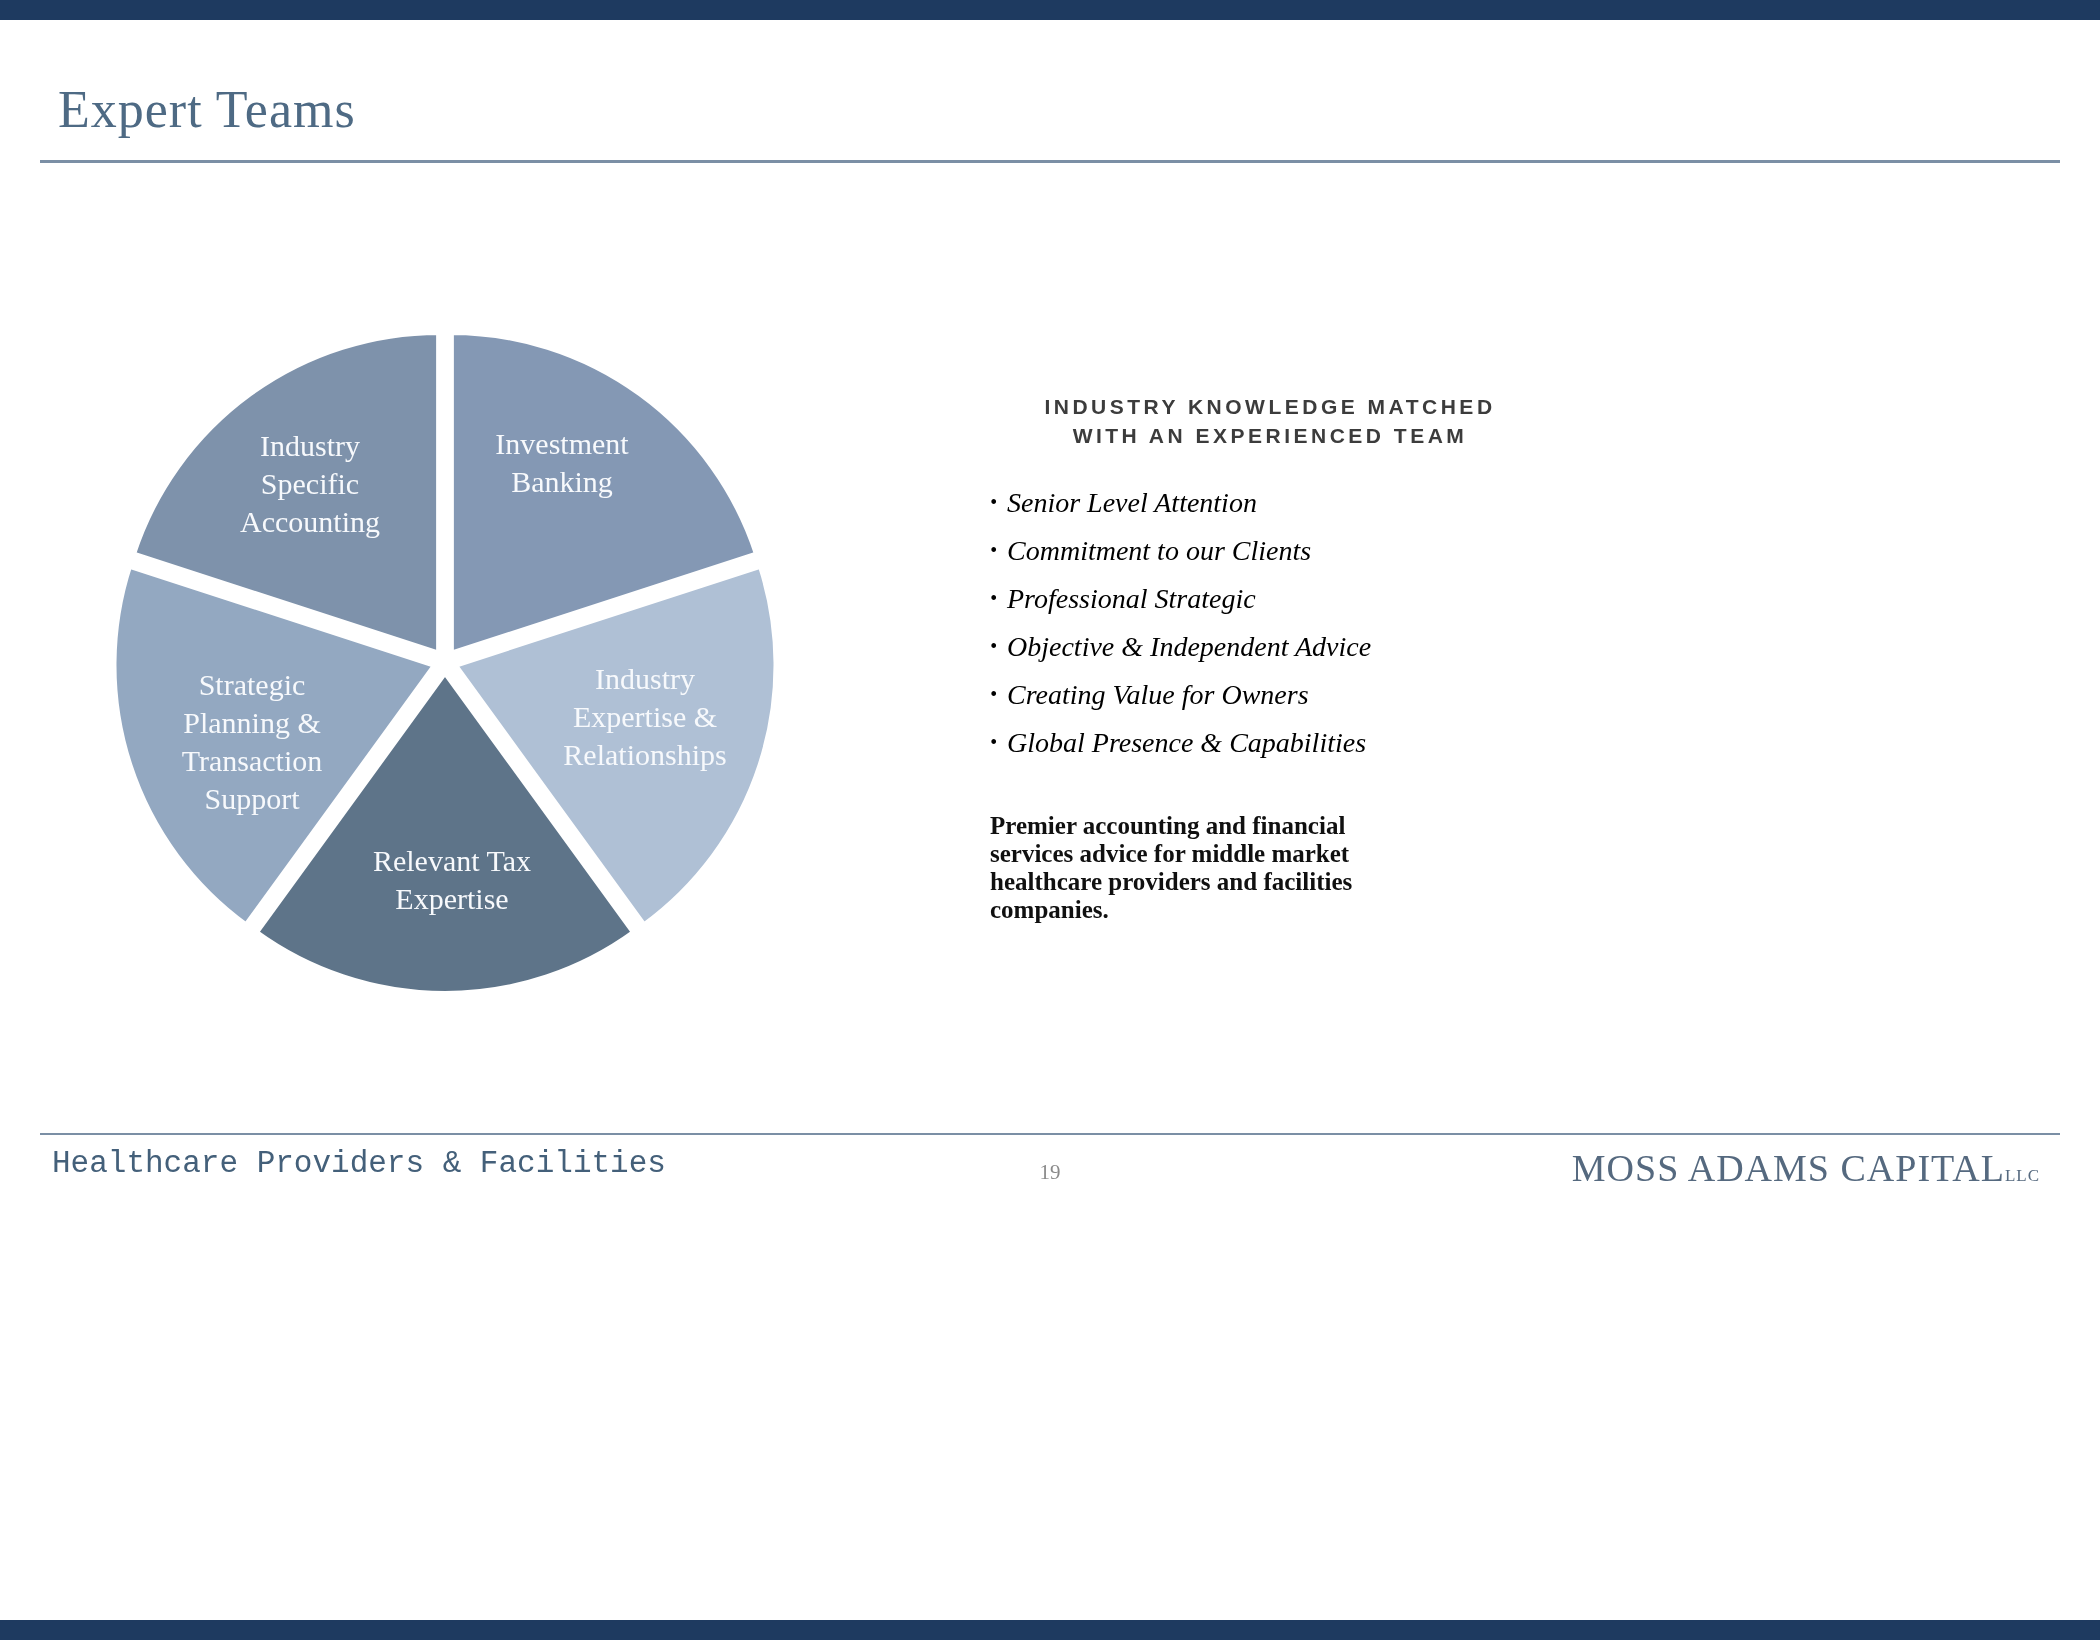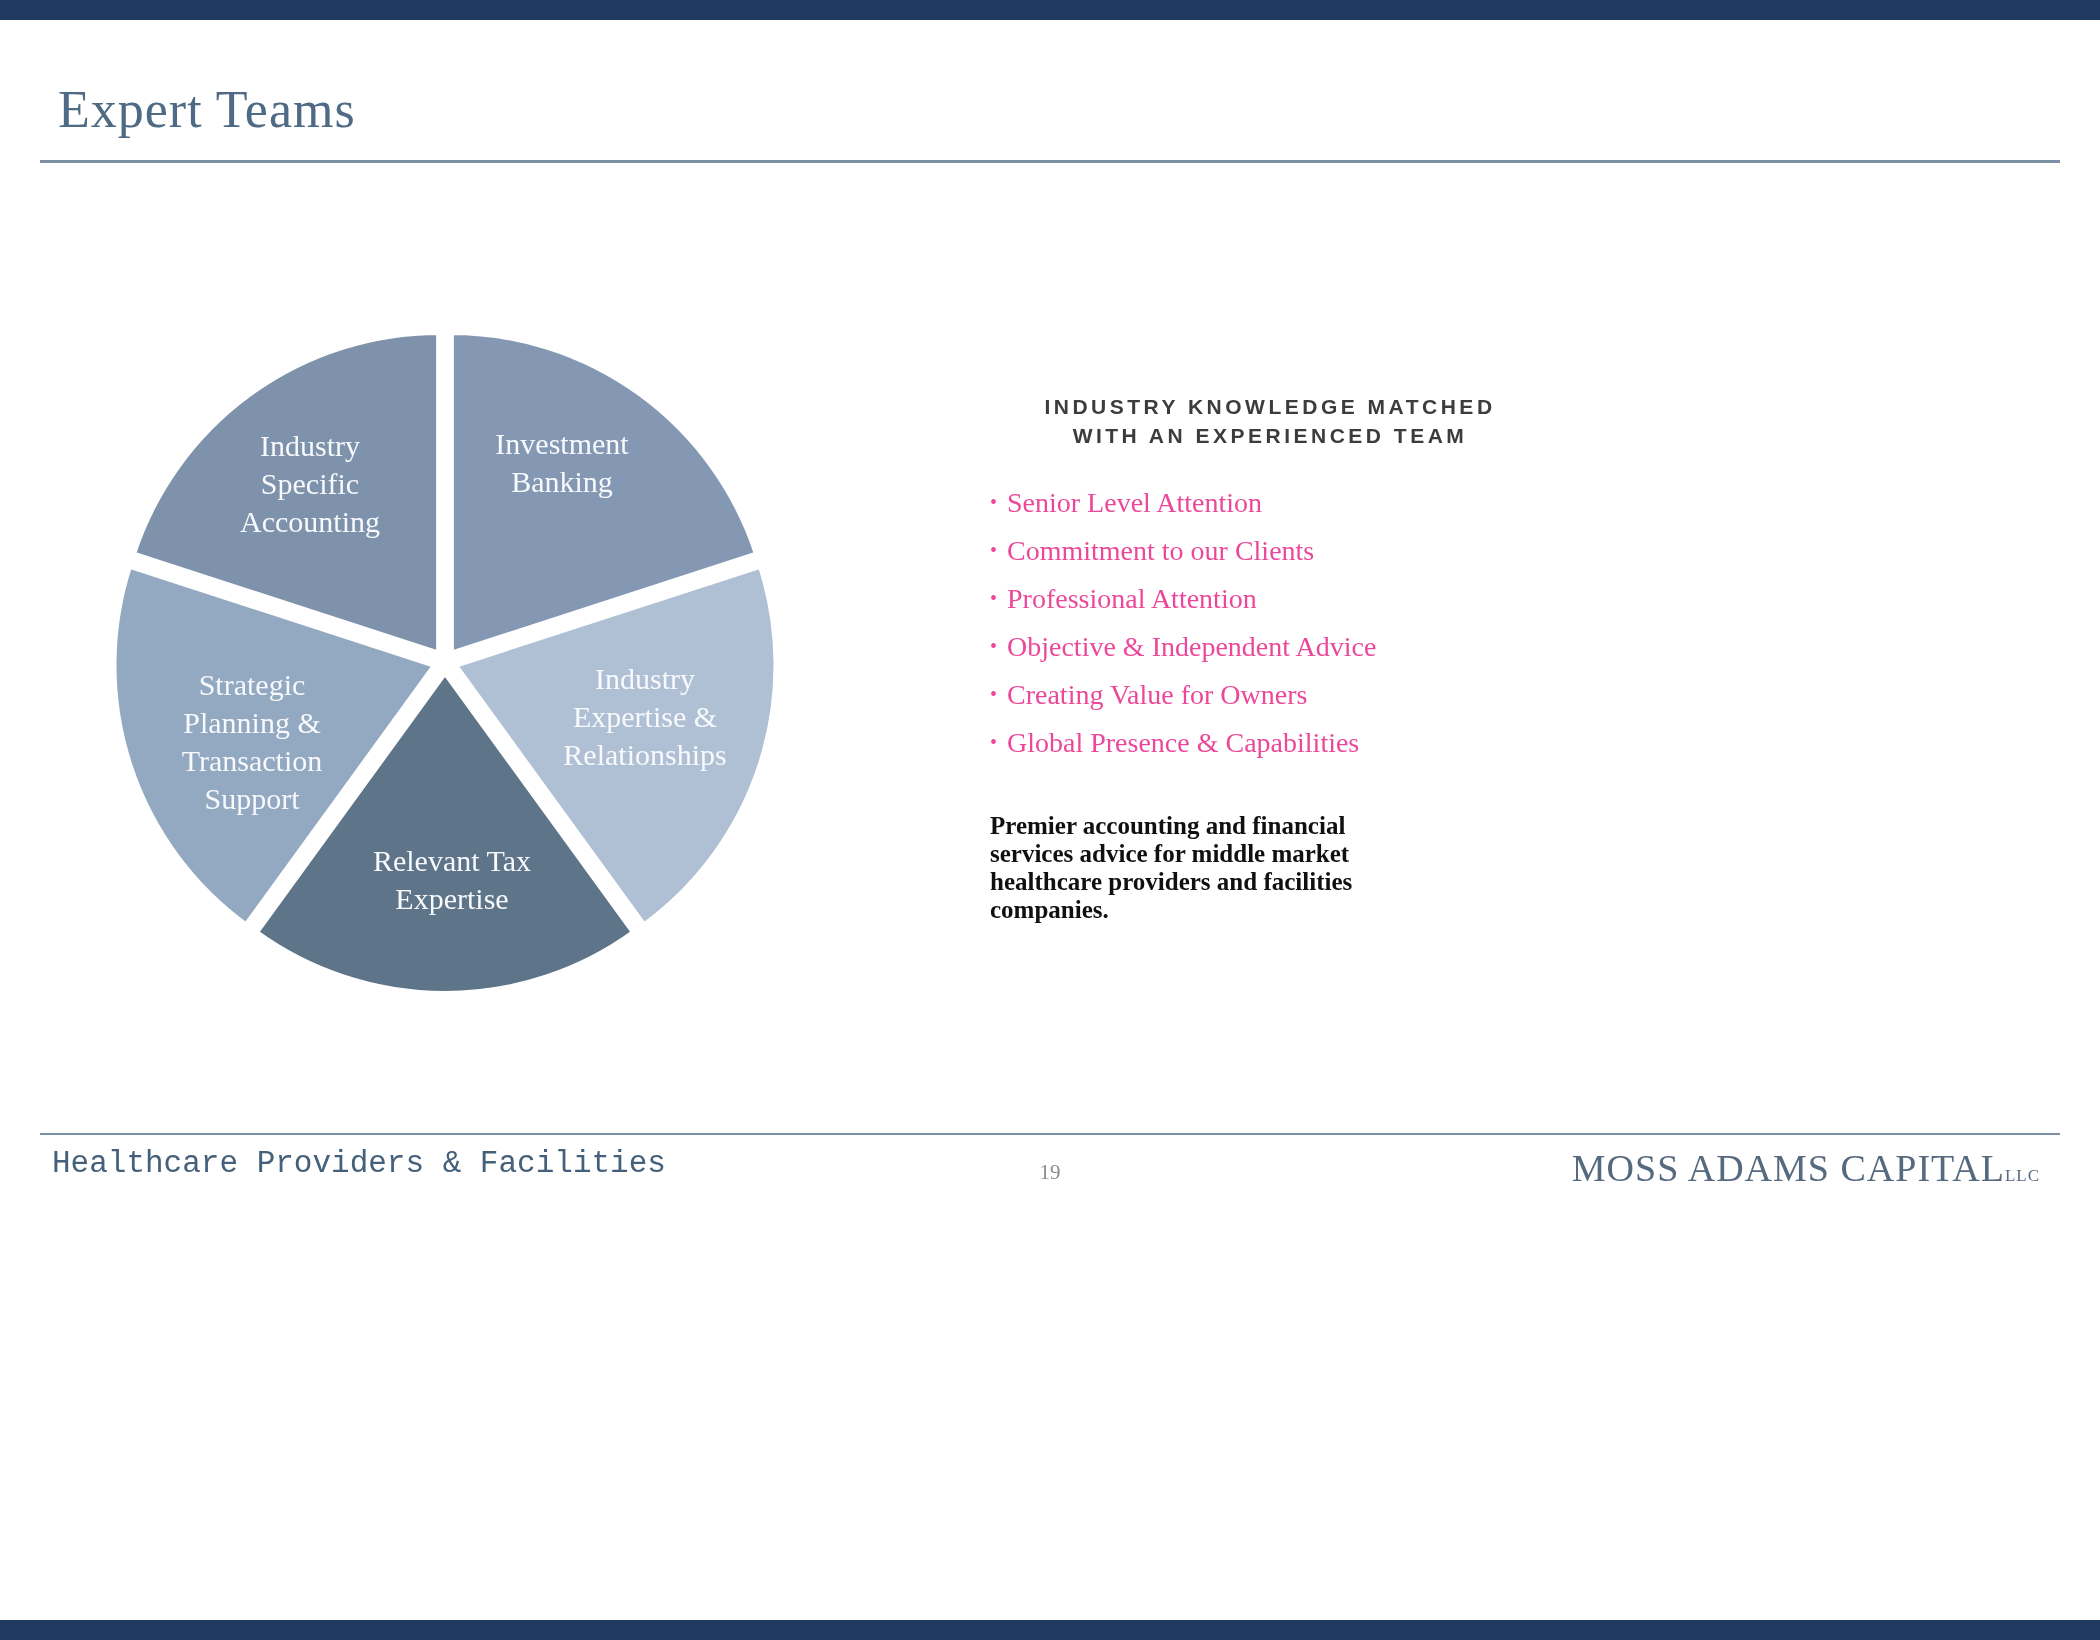--- a/index.html
+++ b/index.html
@@ -53,23 +53,24 @@
     line-height: 29px;
     text-align: center;
   }
   .bullets {
     list-style: none;
     margin: 30px 0 0 0;
     padding: 0;
   }
   .bullets li {
     font-size: 28px;
-    color: #ec4899;
+    color: #000000;
     line-height: 45px;
     white-space: nowrap;
+    font-style: italic;
   }
   .bullets .b {
     font-size: 20px;
     margin-right: 10px;
     position: relative;
     top: -3px;
   }
   .para {
     margin: 44px 0 0 0;
     width: 392px;
@@ -122,21 +123,21 @@
 </div>
 
 <div class="right-panel">
   <div class="heading">
     <div>INDUSTRY KNOWLEDGE MATCHED</div>
     <div>WITH AN EXPERIENCED TEAM</div>
   </div>
   <ul class="bullets">
     <li><span class="b">•</span><span>Senior Level Attention</span></li>
     <li><span class="b">•</span><span>Commitment to our Clients</span></li>
-    <li><span class="b">•</span><span>Professional Attention</span></li>
+    <li><span class="b">•</span><span>Professional Strategic</span></li>
     <li><span class="b">•</span><span>Objective &amp; Independent Advice</span></li>
     <li><span class="b">•</span><span>Creating Value for Owners</span></li>
     <li><span class="b">•</span><span>Global Presence &amp; Capabilities</span></li>
   </ul>
   <p class="para">Premier accounting and financial services advice for middle market healthcare providers and facilities companies.</p>
 </div>
 
 <div class="footer-rule"></div>
 <div class="footer-left">Healthcare Providers &amp; Facilities</div>
 <div class="footer-page">19</div>

